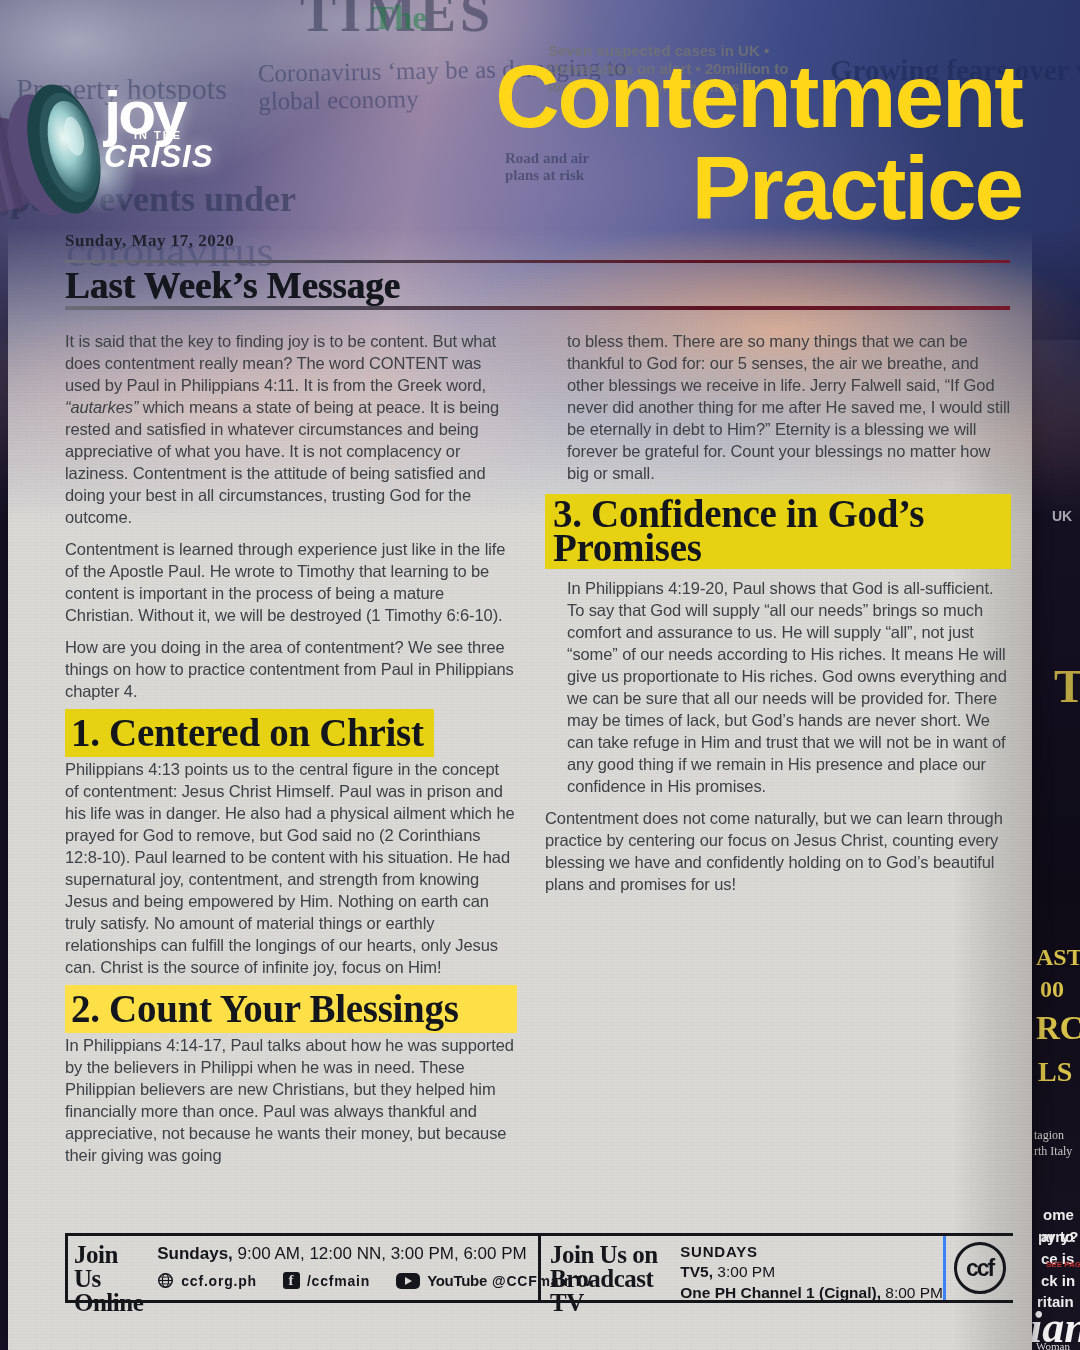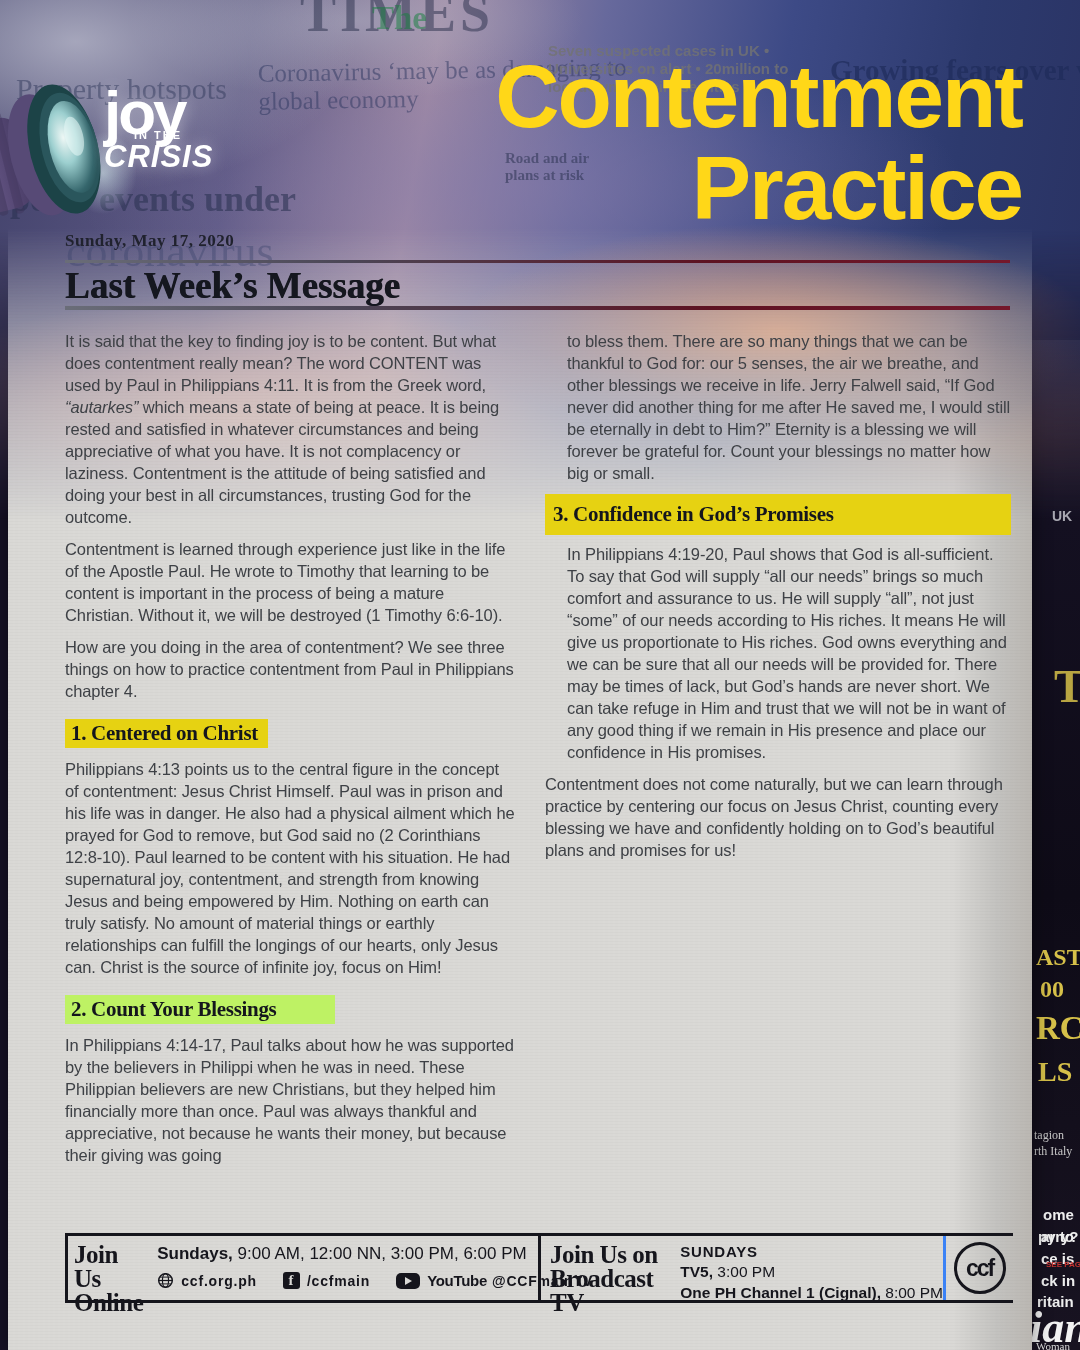--- a/index.html
+++ b/index.html
@@ -72,21 +72,21 @@
     text-shadow:.6px 0 0 #15171f;}
 
   
   .col{position:absolute;top:330px;font-size:16.5px;line-height:22px;color:#3e4146;letter-spacing:-.1px;}
   .col1{left:65px;width:452px;}
   .col2{left:545px;width:466px;}
   .col p{margin:0 0 10px 0;}
   .sec-body{margin-left:14px;}
   .col2 .sec-body{margin-left:22px;}
   .closing{margin:14px 0 0 10px;}
-  h2.sec-h{margin:14px 0 8px 0;font-family:"Liberation Serif",serif;font-size:21px;
+  h2.sec-h{margin:14px 0 8px 0;font-family:"Liberation Serif",serif;font-size:39px;
     line-height:34px;color:#14161d;font-weight:bold;letter-spacing:-.3px;}
   h2.sec-h .hl{padding:2px 10px 3px 6px;}
   h2.h2x .hl{padding-right:58px;}
   h2.h3x{margin-top:0;}
   h2.h3x .hl{display:block;padding:3px 6px 4px 8px;}
 
   
   .footer{position:absolute;left:65px;top:1233px;width:945px;height:64px;
     border-top:3px solid #15151c;border-bottom:3px solid #15151c;border-left:3px solid #15151c;
     display:flex;color:#15151c;}
@@ -218,21 +218,21 @@
   <div class="rule rule2"></div>
 
   <div class="col col1">
     <p><span>It is said that the key to finding joy is to be content. But what does contentment really mean? The word CONTENT was used by Paul in Philippians 4:11. It is from the Greek word, </span><i>“autarkes”</i><span> which means a state of being at peace. It is being rested and satisfied in whatever circumstances and being appreciative of what you have. It is not complacency or laziness. Contentment is the attitude of being satisfied and doing your best in all circumstances, trusting God for the outcome.</span></p>
     <p>Contentment is learned through experience just like in the life of the Apostle Paul. He wrote to Timothy that learning to be content is important in the process of being a mature Christian. Without it, we will be destroyed (1 Timothy 6:6-10).</p>
     <p>How are you doing in the area of contentment? We see three things on how to practice contentment from Paul in Philippians chapter 4.</p>
 
     <h2 class="sec-h"><span class="hl" style="background:#E6D212;">1. Centered on Christ</span></h2>
     <p class="sec-body">Philippians 4:13 points us to the central figure in the concept of contentment: Jesus Christ Himself. Paul was in prison and his life was in danger. He also had a physical ailment which he prayed for God to remove, but God said no (2 Corinthians 12:8-10). Paul learned to be content with his situation. He had supernatural joy, contentment, and strength from knowing Jesus and being empowered by Him. Nothing on earth can truly satisfy. No amount of material things or earthly relationships can fulfill the longings of our hearts, only Jesus can. Christ is the source of infinite joy, focus on Him!</p>
 
-    <h2 class="sec-h h2x"><span class="hl" style="background:#bef264;">2. Count Your Blessings</span></h2>
+    <h2 class="sec-h h2x"><span class="hl" style="background:#fde047;">2. Count Your Blessings</span></h2>
     <p class="sec-body">In Philippians 4:14-17, Paul talks about how he was supported by the believers in Philippi when he was in need. These Philippian believers are new Christians, but they helped him financially more than once. Paul was always thankful and appreciative, not because he wants their money, but because their giving was going</p>
   </div>
 
   <div class="col col2">
     <p class="sec-body">to bless them. There are so many things that we can be thankful to God for: our 5 senses, the air we breathe, and other blessings we receive in life. Jerry Falwell said, “If God never did another thing for me after He saved me, I would still be eternally in debt to Him?” Eternity is a blessing we will forever be grateful for. Count your blessings no matter how big or small.</p>
 
     <h2 class="sec-h h3x">
         <span class="hl" style="background:#E6D212;">3. Confidence in God’s Promises</span>
       </h2>
     <p class="sec-body">In Philippians 4:19-20, Paul shows that God is all-sufficient. To say that God will supply “all our needs” brings so much comfort and assurance to us. He will supply “all”, not just “some” of our needs according to His riches. It means He will give us proportionate to His riches. God owns everything and we can be sure that all our needs will be provided for. There may be times of lack, but God’s hands are never short. We can take refuge in Him and trust that we will not be in want of any good thing if we remain in His presence and place our confidence in His promises.</p>

